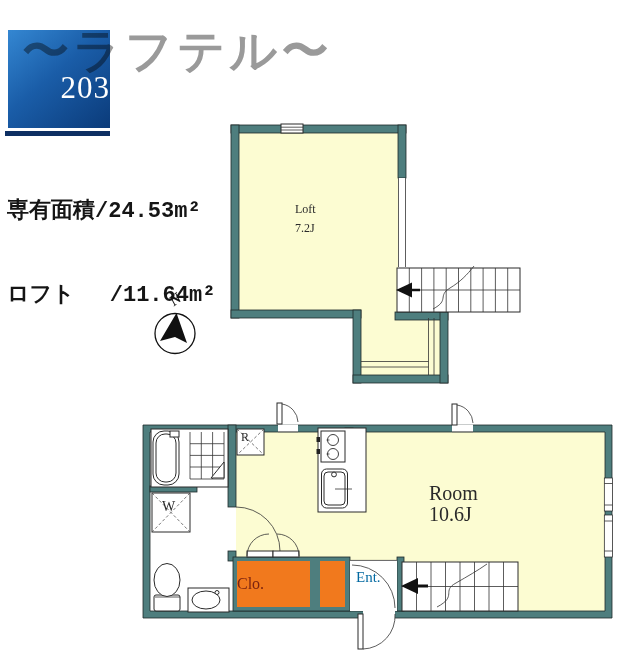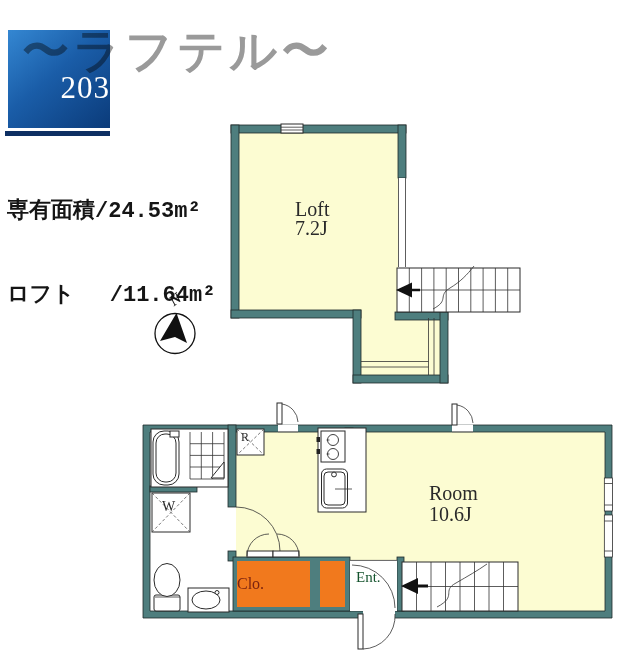--- a/index.html
+++ b/index.html
@@ -16,26 +16,26 @@
             background:linear-gradient(140deg,var(--brand-blue-light) 0%,#1a5da8 45%,var(--brand-blue-dark) 100%);
             display:flex;align-items:flex-end;justify-content:flex-end;}
   .room-number{color:#fff;font-size:31px;letter-spacing:1px;padding-bottom:22px;}
   .bldg-title{left:6px;top:20px;z-index:2;font-family:"DejaVu Sans",sans-serif;font-weight:bold;
               font-size:47px;letter-spacing:4px;color:var(--title-gray);mix-blend-mode:multiply;white-space:nowrap;margin-left:16px;}
   .room-type{left:127px;top:64px;z-index:3;font-size:40px;color:#151515;}
   .navy-bar{left:5px;top:131px;width:105px;height:5px;background:var(--navy-bar);}
   .area-text{left:7px;top:142px;font-size:22px;font-weight:bold;color:#151515;line-height:28px;white-space:pre;font-family:Liberation Mono, monospace;}
   
   .plan-label{color:#2a2a2a;text-align:left;}
-  .loft-label{left:295px;top:200px;font-size:20px;line-height:19px;}
+  .loft-label{left:295px;top:200px;font-size:12px;line-height:19px;}
   .room-label{left:429px;top:483px;font-size:20px;line-height:21px;}
   .r-label{left:241px;top:430px;font-size:12px;}
   .w-label{left:162px;top:499px;font-size:14px;}
   .clo-label{left:237px;top:575px;width:73px;text-align:left;font-size:16px;color:var(--closet-text);}
-  .ent-label{left:356px;top:569px;font-size:15px;color:#14532d;}
+  .ent-label{left:356px;top:569px;font-size:15px;color:#0369a1;}
   .north-label{left:170px;top:291px;font-size:15px;font-style:italic;font-weight:bold;color:#111;transform:rotate(-38deg);}
   
   .wall{fill:var(--wall);stroke:#1f2a2a;stroke-width:0.8;}
   .ring{fill:var(--wall);stroke:#1f2a2a;stroke-width:0.8;fill-rule:evenodd;}
   .floor{fill:var(--floor);stroke:none;}
   .fixture{fill:#fff;stroke:#2a2a2a;stroke-width:1;}
   .thin{stroke:#2a2a2a;stroke-width:0.9;fill:none;}
   .thin2{stroke:#333;stroke-width:0.8;fill:none;}
   .gap{fill:#fff;stroke:none;}
   .orange{fill:var(--closet);stroke:none;}

